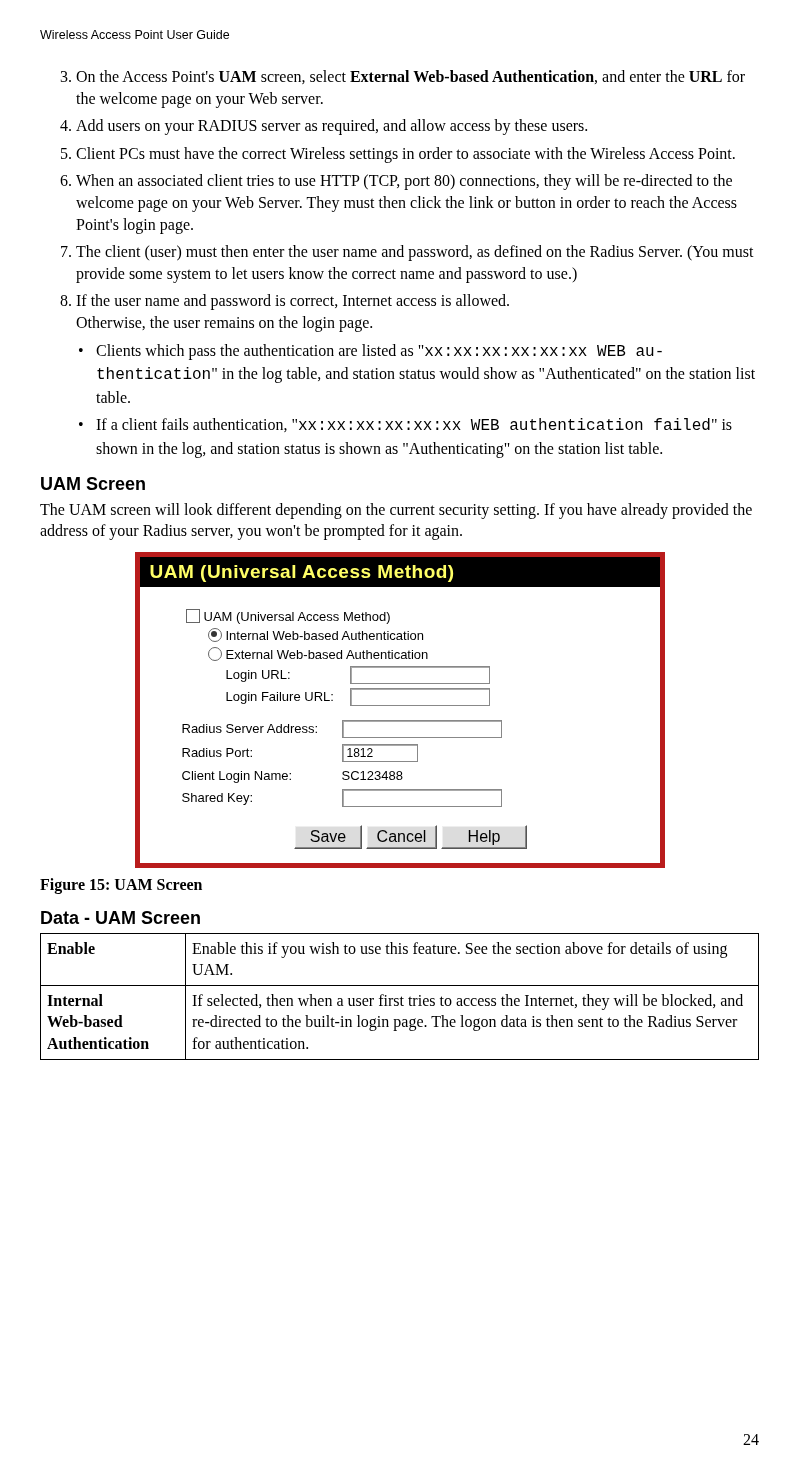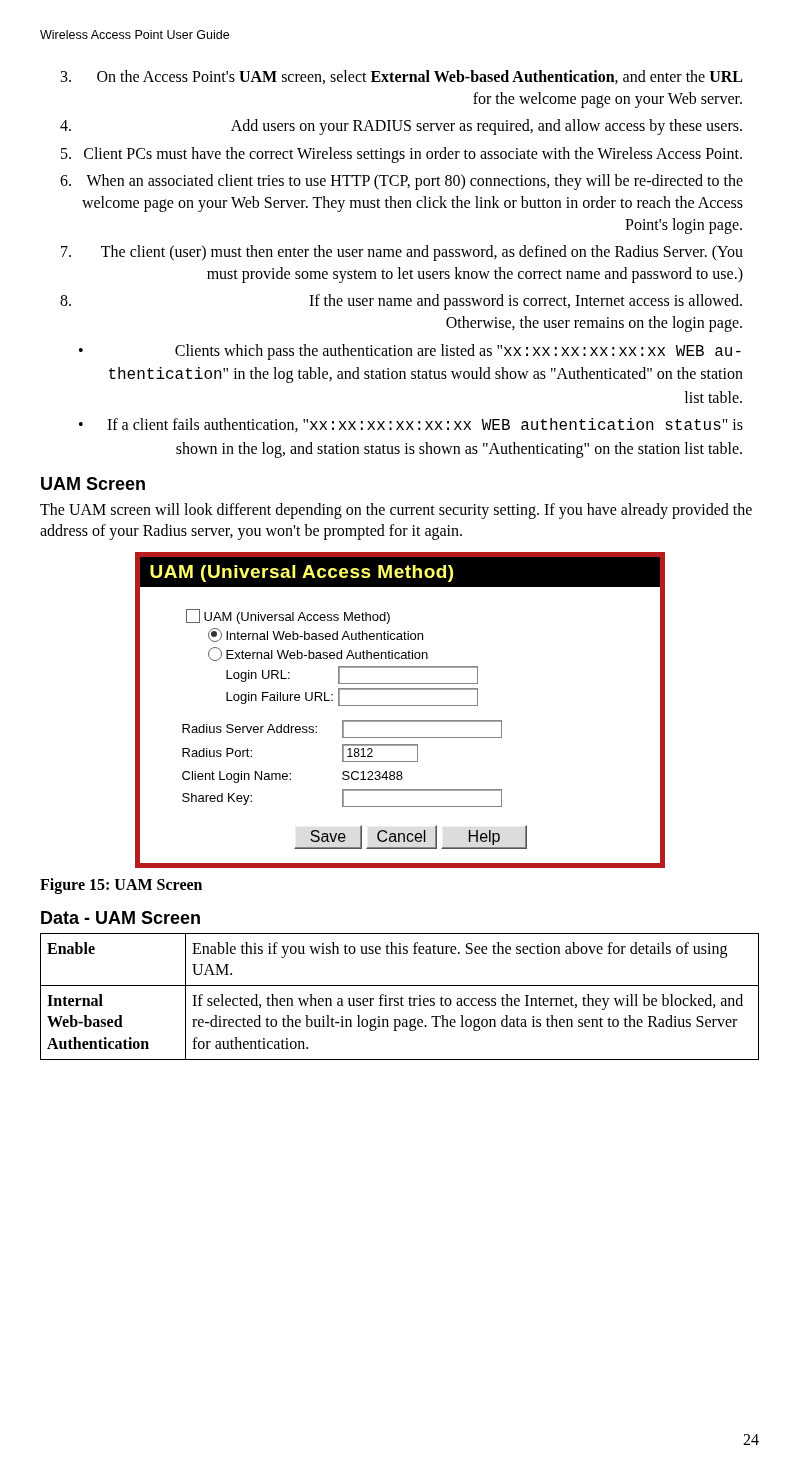--- a/index.html
+++ b/index.html
@@ -15,23 +15,22 @@
     padding: 28px 40px 10px 40px;
     box-sizing: border-box;
     position: relative;
     min-height: 1469px;
   }
   .running-head {
     font-family: Arial, Helvetica, sans-serif;
     font-size: 12.5px;
   }
   .ol-main {
-    margin: 24px 16px 0 0;
+    margin: 24px 0 0 0;
     padding: 0 0 0 36px;
-    text-align: right;
   }
   .ol-main > li {
     margin-bottom: 6px;
     line-height: 1.35;
   }
   .ol-bullets {
     list-style: none;
     margin: 6px 0 0 0;
     padding-left: 20px;
   }
@@ -106,21 +105,21 @@
     background: #333;
     border-radius: 50%;
     top: 2px; left: 2px;
   }
   .uam-sub {
     margin-left: 44px;
     display: flex;
     align-items: center;
     margin-top: 4px;
   }
-  .uam-sub .slabel { width: 112px; }
+  .uam-sub .slabel { width: 124px; }
   .uam-field {
     border: 1px solid #888;
     box-shadow: inset 1px 1px 0 #aaa;
     height: 18px;
     width: 140px;
     background: #fff;
     box-sizing: border-box;
   }
   .uam-block2 { margin-top: 14px; }
   .uam-line {
@@ -185,21 +184,21 @@
     <li>When an associated client tries to use HTTP (TCP, port 80) connections, they will be re-directed to the welcome page on your Web Server. They must then click the link or button in order to reach the Access Point's login page.</li>
     <li>The client (user) must then enter the user name and password, as defined on the Radius Server. (You must provide some system to let users know the correct name and password to use.)</li>
     <li>
       <span>If the user name and password is correct, Internet access is allowed.</span><br>
       <span>Otherwise, the user remains on the login page.</span>
       <ul class="ol-bullets">
         <li>
           <span>Clients which pass the authentication are listed as  "</span><span class="mono">xx:xx:xx:xx:xx:xx WEB au-thentication</span><span>" in the log table, and station status would show as "Authenticated" on the station list table.</span>
         </li>
         <li>
-          <span>If a client fails authentication,  "</span><span class="mono">xx:xx:xx:xx:xx:xx WEB authentication status</span><span>" is shown in the log, and station status is shown as  "Authenticating" on the station list table.</span>
+          <span>If a client fails authentication,  "</span><span class="mono">xx:xx:xx:xx:xx:xx WEB authentication failed</span><span>" is shown in the log, and station status is shown as  "Authenticating" on the station list table.</span>
         </li>
       </ul>
     </li>
   </ol>
 
   <div class="h-sec">UAM Screen</div>
   <div class="para">The UAM screen will look different depending on the current security setting. If you have already provided the address of your Radius server, you won't be prompted for it again.</div>
 
   <div class="fig-wrap">
     <div class="uam-box">

